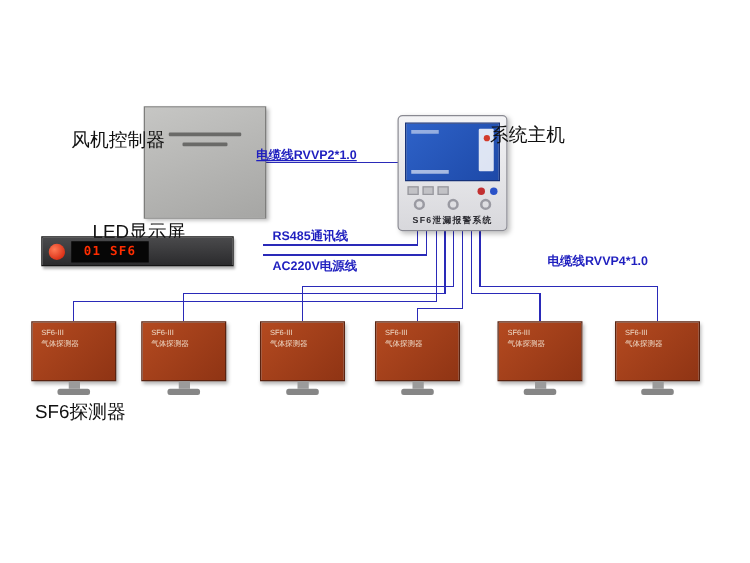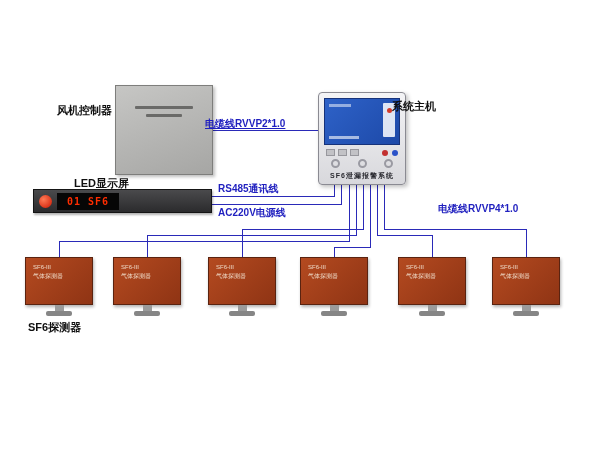--- a/index.html
+++ b/index.html
@@ -1,20 +1,20 @@
 <!DOCTYPE html>
 <html><head>
 <meta charset="utf-8">
 <style>
   html,body{margin:0;padding:0;background:#fff;}
   #canvas{position:relative;width:600px;height:450px;background:#ffffff;overflow:hidden;
           font-family:"Liberation Sans","DejaVu Sans",sans-serif;}
   #wires{position:absolute;left:0;top:0;width:600px;height:450px;}
 
-  .label{position:absolute;font-weight:bold;font-size:11px;color:#101010;white-space:nowrap;}
+  .label{position:absolute;font-weight:normal;font-size:15px;color:#101010;white-space:nowrap;}
   .cable-label{position:absolute;font-weight:bold;font-size:10px;color:#1f1fbf;white-space:nowrap;}
 
   
   .fanctrl{position:absolute;left:115px;top:85px;width:96px;height:88px;
            background:linear-gradient(160deg,#c6c6c4,#a6a6a4);
            border:1px solid #7e7e7c;box-shadow:2px 2px 3px rgba(0,0,0,.25);}
   .tline{height:3px;background:#6a6a68;margin:0 auto;border-radius:1px;}
   .tline.l1{margin-top:20px;width:58px;}
   .tline.l2{margin-top:5px;width:36px;}
 
@@ -32,21 +32,21 @@
   .key{width:7px;height:5px;background:#c2c2c6;border:1px solid #97979d;}
   .dots{display:flex;gap:4px;}
   .btn{width:6px;height:6px;border-radius:50%;}
   .btn.red{background:#c23030;}
   .btn.blue{background:#2a52c8;}
   .swirls{display:flex;justify-content:space-between;padding:3px 7px 0 7px;}
   .swirl{width:9px;height:9px;border:2px solid #9a9aa2;border-radius:50%;box-sizing:border-box;}
   .host-title{text-align:center;font-size:7px;font-weight:bold;color:#2a2a30;margin-top:3px;letter-spacing:1px;white-space:nowrap;}
 
   
-  .led{position:absolute;left:33px;top:189px;width:179px;height:24px;box-sizing:border-box;
+  .led{position:absolute;left:33px;top:189px;width:154px;height:24px;box-sizing:border-box;
        background:linear-gradient(#4a4a4c,#2b2b2d);border:1px solid #151515;
        display:flex;align-items:center;gap:5px;padding:0 5px;box-shadow:1px 2px 2px rgba(0,0,0,.3);}
   .led-dot{width:13px;height:13px;border-radius:50%;flex:0 0 13px;
            background:radial-gradient(circle at 35% 35%,#ff7a55,#cc1500);}
   .seg{height:17px;background:#060606;color:#ff2d00;display:flex;align-items:center;justify-content:center;
        font-family:"DejaVu Sans Mono",monospace;font-weight:bold;font-size:10px;letter-spacing:1px;}
   .seg.s1{flex:0 0 62px;}
   .seg.s2{flex:0 0 78px;}
 
   

